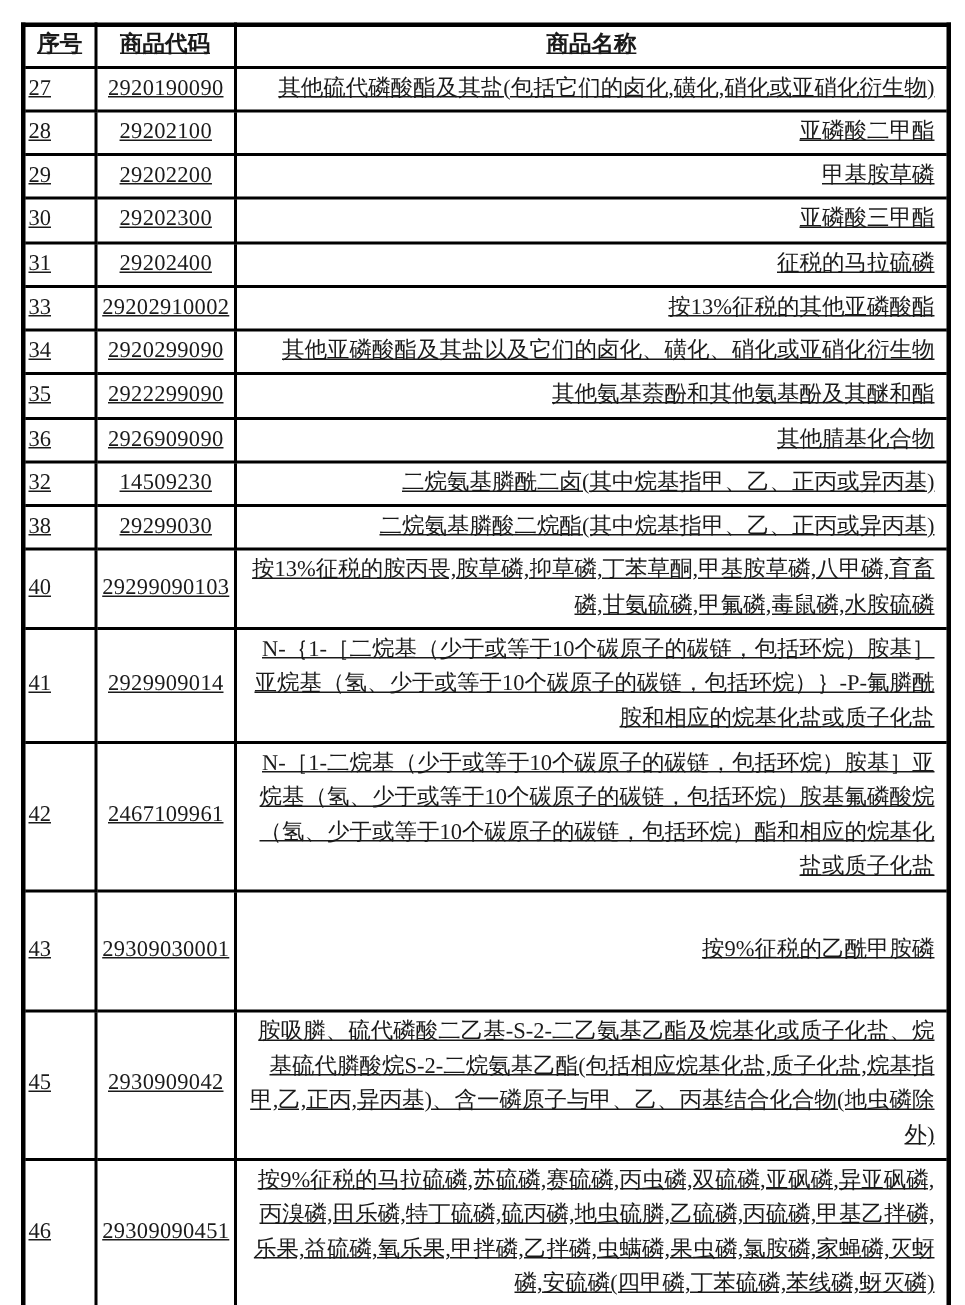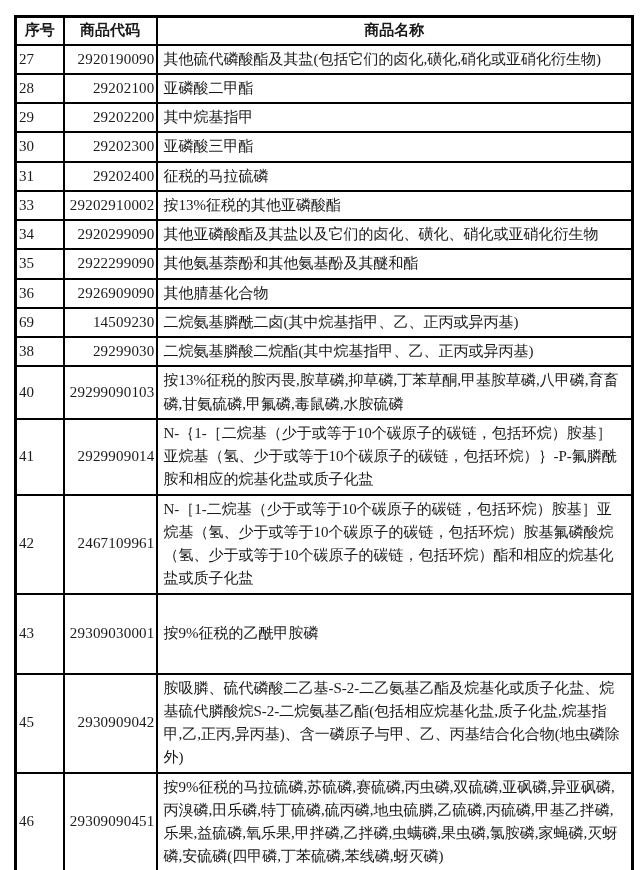--- a/index.html
+++ b/index.html
@@ -10,20 +10,21 @@
     height: 870px;
     font-family: "Liberation Serif", "DejaVu Serif", serif;
     color: #1a1a1a;
   }
   .page {
     width: 643px;
     height: 870px;
     box-sizing: border-box;
     padding: 15px 9px 9px 14px;
     background: #ffffff;
+    text-decoration: underline;
   }
   table.commodity-table {
     border-collapse: collapse;
     table-layout: fixed;
     width: 620px;
     border: 3px solid #000000;
   }
   table.commodity-table th,
   table.commodity-table td {
     border: 2px solid #000000;
@@ -39,26 +40,26 @@
     font-size: 16px;
     text-align: center;
     height: 28px;
     padding: 1px 2px;
   }
   td.cell-no {
     text-align: left;
     padding: 1px 2px;
   }
   td.cell-code {
-    text-align: right;
+    text-align: center;
     padding: 1px 1px 1px 2px;
     letter-spacing: 0.2px;
   }
   td.cell-name {
-    text-align: left;
+    text-align: right;
     padding: 2px 8px 2px 6px;
     word-break: break-all;
   }
   tbody tr { height: 28px; }
   tbody tr:nth-child(13),
   tbody tr:nth-child(14) { height: 54px; }
   tbody tr:nth-child(15) { height: 80px; }
   tbody tr:nth-child(16) { height: 79px; }
   tbody tr:nth-child(19) { height: 100px; }
   tbody tr:nth-child(20) { height: 97px; }
@@ -88,21 +89,21 @@
           <td class="cell-name">其他硫代磷酸酯及其盐(包括它们的卤化,磺化,硝化或亚硝化衍生物)</td>
         </tr>
         <tr>
           <td class="cell-no">28</td>
           <td class="cell-code">29202100</td>
           <td class="cell-name">亚磷酸二甲酯</td>
         </tr>
         <tr>
           <td class="cell-no">29</td>
           <td class="cell-code">29202200</td>
-          <td class="cell-name">其中烷基指甲</td>
+          <td class="cell-name">甲基胺草磷</td>
         </tr>
         <tr>
           <td class="cell-no">30</td>
           <td class="cell-code">29202300</td>
           <td class="cell-name">亚磷酸三甲酯</td>
         </tr>
         <tr>
           <td class="cell-no">31</td>
           <td class="cell-code">29202400</td>
           <td class="cell-name">征税的马拉硫磷</td>
@@ -121,21 +122,21 @@
           <td class="cell-no">35</td>
           <td class="cell-code">2922299090</td>
           <td class="cell-name">其他氨基萘酚和其他氨基酚及其醚和酯</td>
         </tr>
         <tr>
           <td class="cell-no">36</td>
           <td class="cell-code">2926909090</td>
           <td class="cell-name">其他腈基化合物</td>
         </tr>
         <tr>
-          <td class="cell-no">69</td>
+          <td class="cell-no">32</td>
           <td class="cell-code">14509230</td>
           <td class="cell-name">二烷氨基膦酰二卤(其中烷基指甲、乙、正丙或异丙基)</td>
         </tr>
         <tr>
           <td class="cell-no">38</td>
           <td class="cell-code">29299030</td>
           <td class="cell-name">二烷氨基膦酸二烷酯(其中烷基指甲、乙、正丙或异丙基)</td>
         </tr>
         <tr>
           <td class="cell-no">40</td>

